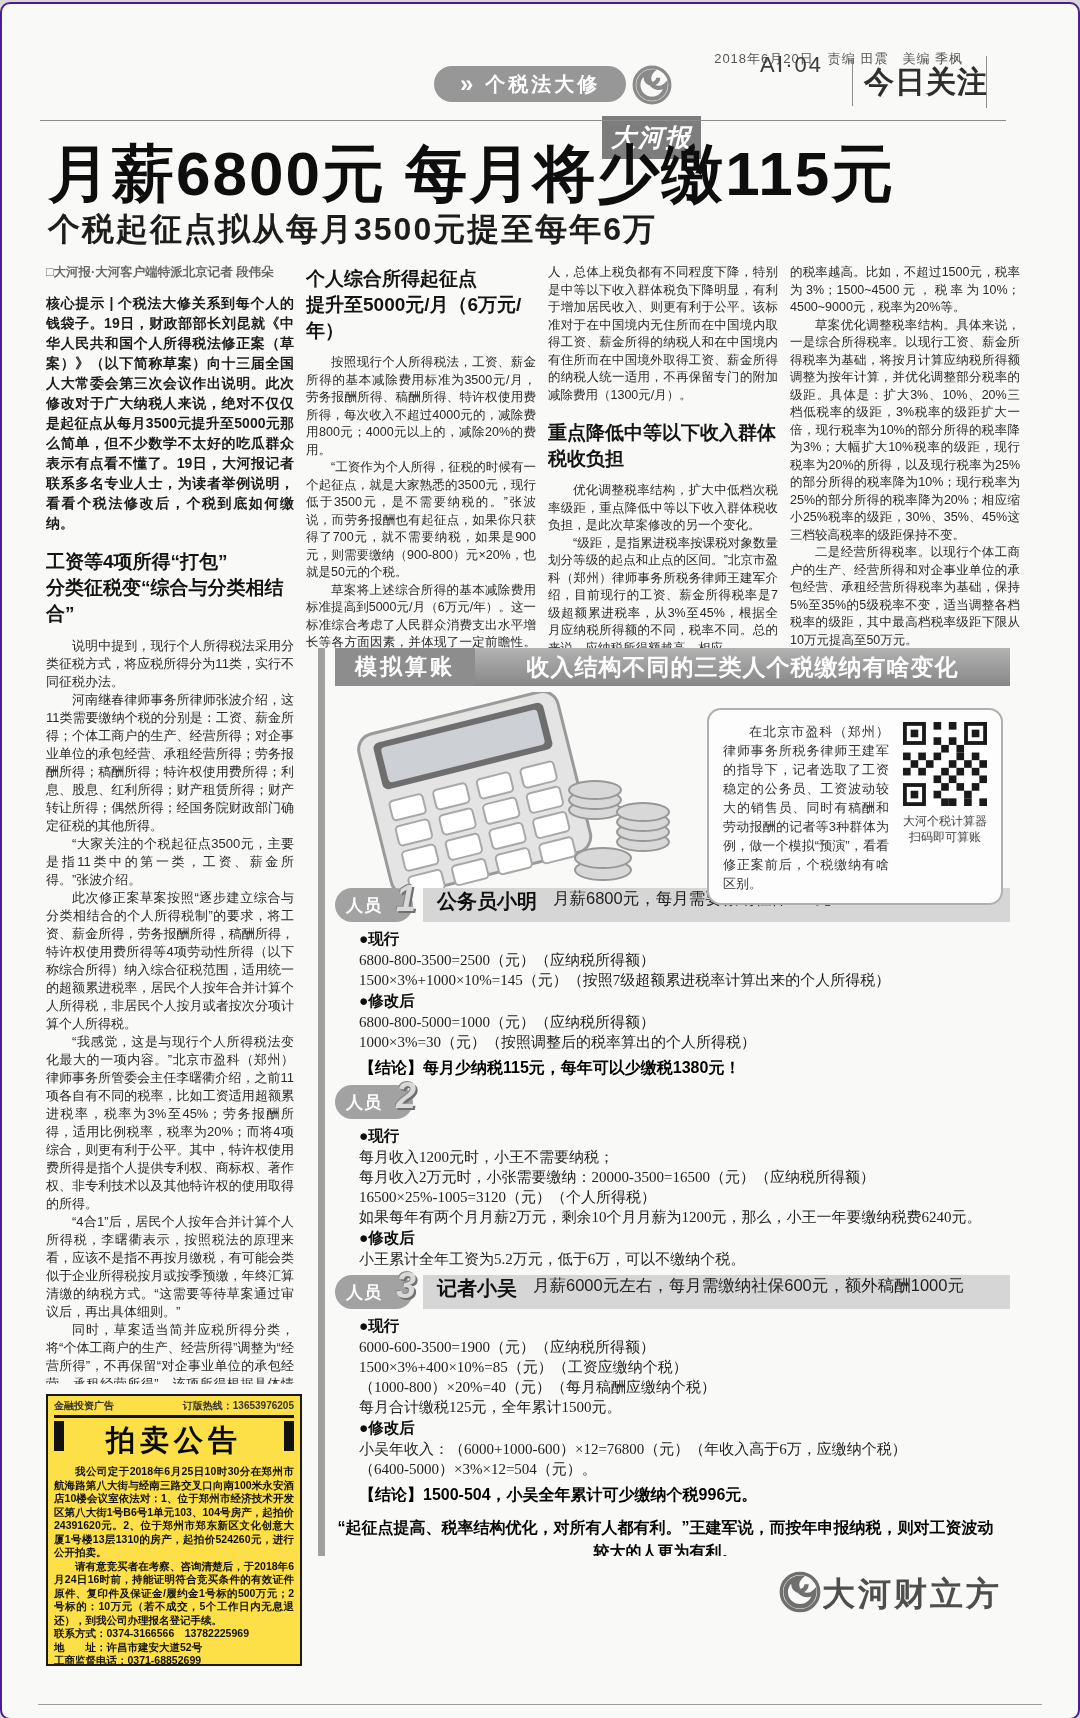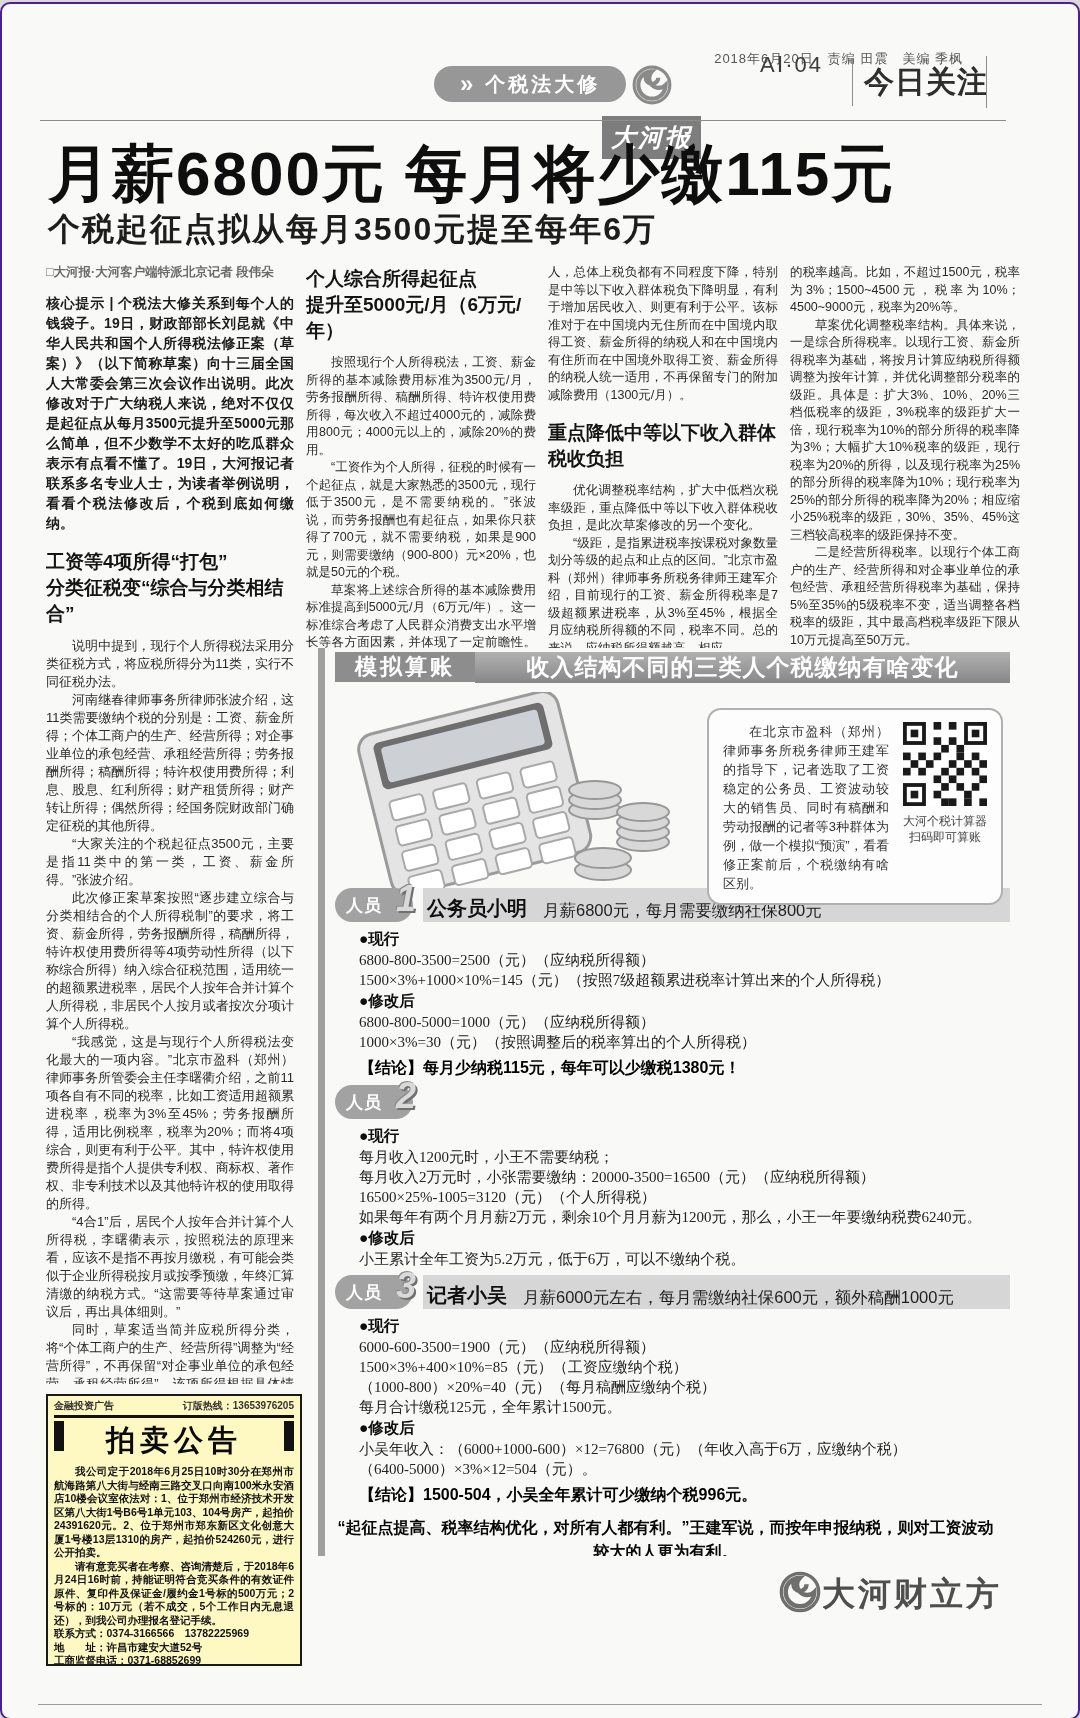--- a/index.html
+++ b/index.html
@@ -41,54 +41,54 @@
   .colhead { font-size:19px; line-height:26px; font-weight:bold; color:#141414;
              margin:16px 0 10px; text-align:left; }
   .colhead.first { margin-top:2px; }
   .col p.body { font-size:13px; line-height:18px; text-indent:2em; color:#2a2a2a; }
   .col2 p.body, .col3 p.body, .col4 p.body { font-size:12.5px; line-height:17.5px; }
   .col p.cont { text-indent:0; }
 
   
   .sim { position:absolute; left:316px; top:644px; width:692px; height:908px;
          border-left:7px solid #a0a0a0; padding-left:10px; overflow:hidden; }
-  .sim-header { display:flex; gap:0; height:38px;align-items:center; }
+  .sim-header { display:flex; gap:0; height:38px; }
   .sim-label { background:#8d8d8d; color:#fff; font-size:22px; font-weight:bold;
                display:flex; align-items:center; padding:0 20px; letter-spacing:3px; }
   .sim-title { flex:1; background:linear-gradient(#b2b2b2,#878787); color:#fff; font-size:23px;
                font-weight:bold; display:flex; align-items:center; justify-content:center; letter-spacing:1px; }
   .sim-intro { position:relative; height:196px; }
   .calc { position:absolute; left:-8px; top:6px; width:352px; height:196px; }
   .intro-card { position:absolute; left:372px; top:22px; width:296px; border:2px solid #b0b0b0;
                 border-radius:14px; padding:12px 8px 10px 14px; display:flex; gap:10px; background:#fdfdfd; }
   .intro-text { font-size:13px; line-height:19px; text-align:justify; text-indent:2em; color:#333; width:166px; }
   .qr-wrap { width:92px; text-align:center; }
   .qr-caption { font-size:12px; color:#444; line-height:16px; margin-top:3px; }
 
   .person { margin-top:6px; }
   .person-head { display:flex; align-items:center; gap:10px; }
   .badge { position:relative; flex:0 0 78px; height:34px; background:#a2a2a2; border-radius:17px;
            color:#fff; font-size:17px; font-weight:bold; display:flex; align-items:center;
            padding-left:11px; letter-spacing:1px; }
   .badge .num { position:absolute; right:-4px; top:-10px; font-size:36px; font-weight:bold; font-style:italic;
                 color:#d9d9d9; text-shadow:2px 2px 0 #707070, -1px -1px 0 #8a8a8a; }
-  .person-bar { flex:1; background:#d6d6d6; height:34px; display:flex; align-items:flex-end; gap:16px;
-                padding:0 4px; }
+  .person-bar { flex:1; background:#d6d6d6; height:34px; display:flex; align-items:flex-start; gap:16px;
+                padding:0 14px; }
   .person-name { font-size:20px; font-weight:bold; color:#101010; }
   .person-desc { font-size:16.5px; color:#1e1e1e; }
   .person-body { padding:6px 0 0 24px; }
   .flabel { font-size:15.5px; font-weight:bold; color:#0e0e0e; line-height:22px; }
   .formula { font-family:"Liberation Serif", serif; font-size:15px; line-height:20px; color:#222; }
   .conclusion { font-size:16px; font-weight:bold; margin-top:6px; color:#000; }
   .sim-quote { margin-top:10px; text-align:center; font-size:16px; font-weight:bold; line-height:24px;
                color:#060606; padding-right:14px; }
 
   
   .ad { position:absolute; left:44px; top:1390px; width:256px; height:272px; border:2px solid #1a1a1a;
-        padding:3px 6px; overflow:hidden; background:#fef9c3; }
+        padding:3px 6px; overflow:hidden; background:#fde047; }
   .ad-kicker { display:flex; justify-content:space-between; font-size:10px; font-weight:bold; color:#333;
                border-bottom:3px solid #111; padding-bottom:2px; }
   .ad-title { display:flex; gap:6px; margin:3px 0 4px; }
   .ad-title .bar { flex:0 0 10px; height:30px; background:#111; }
   .ad-title .txt { flex:1; text-align:center; font-size:29px; font-weight:bold; letter-spacing:5px; color:#0a0a0a; }
   .ad p { font-size:10.5px; line-height:13.5px; font-weight:bold; text-align:justify; color:#111; }
   .ad p.ind { text-indent:2em; }
 
   
   .footer { position:absolute; right:76px; top:1566px; display:flex; align-items:center; }

